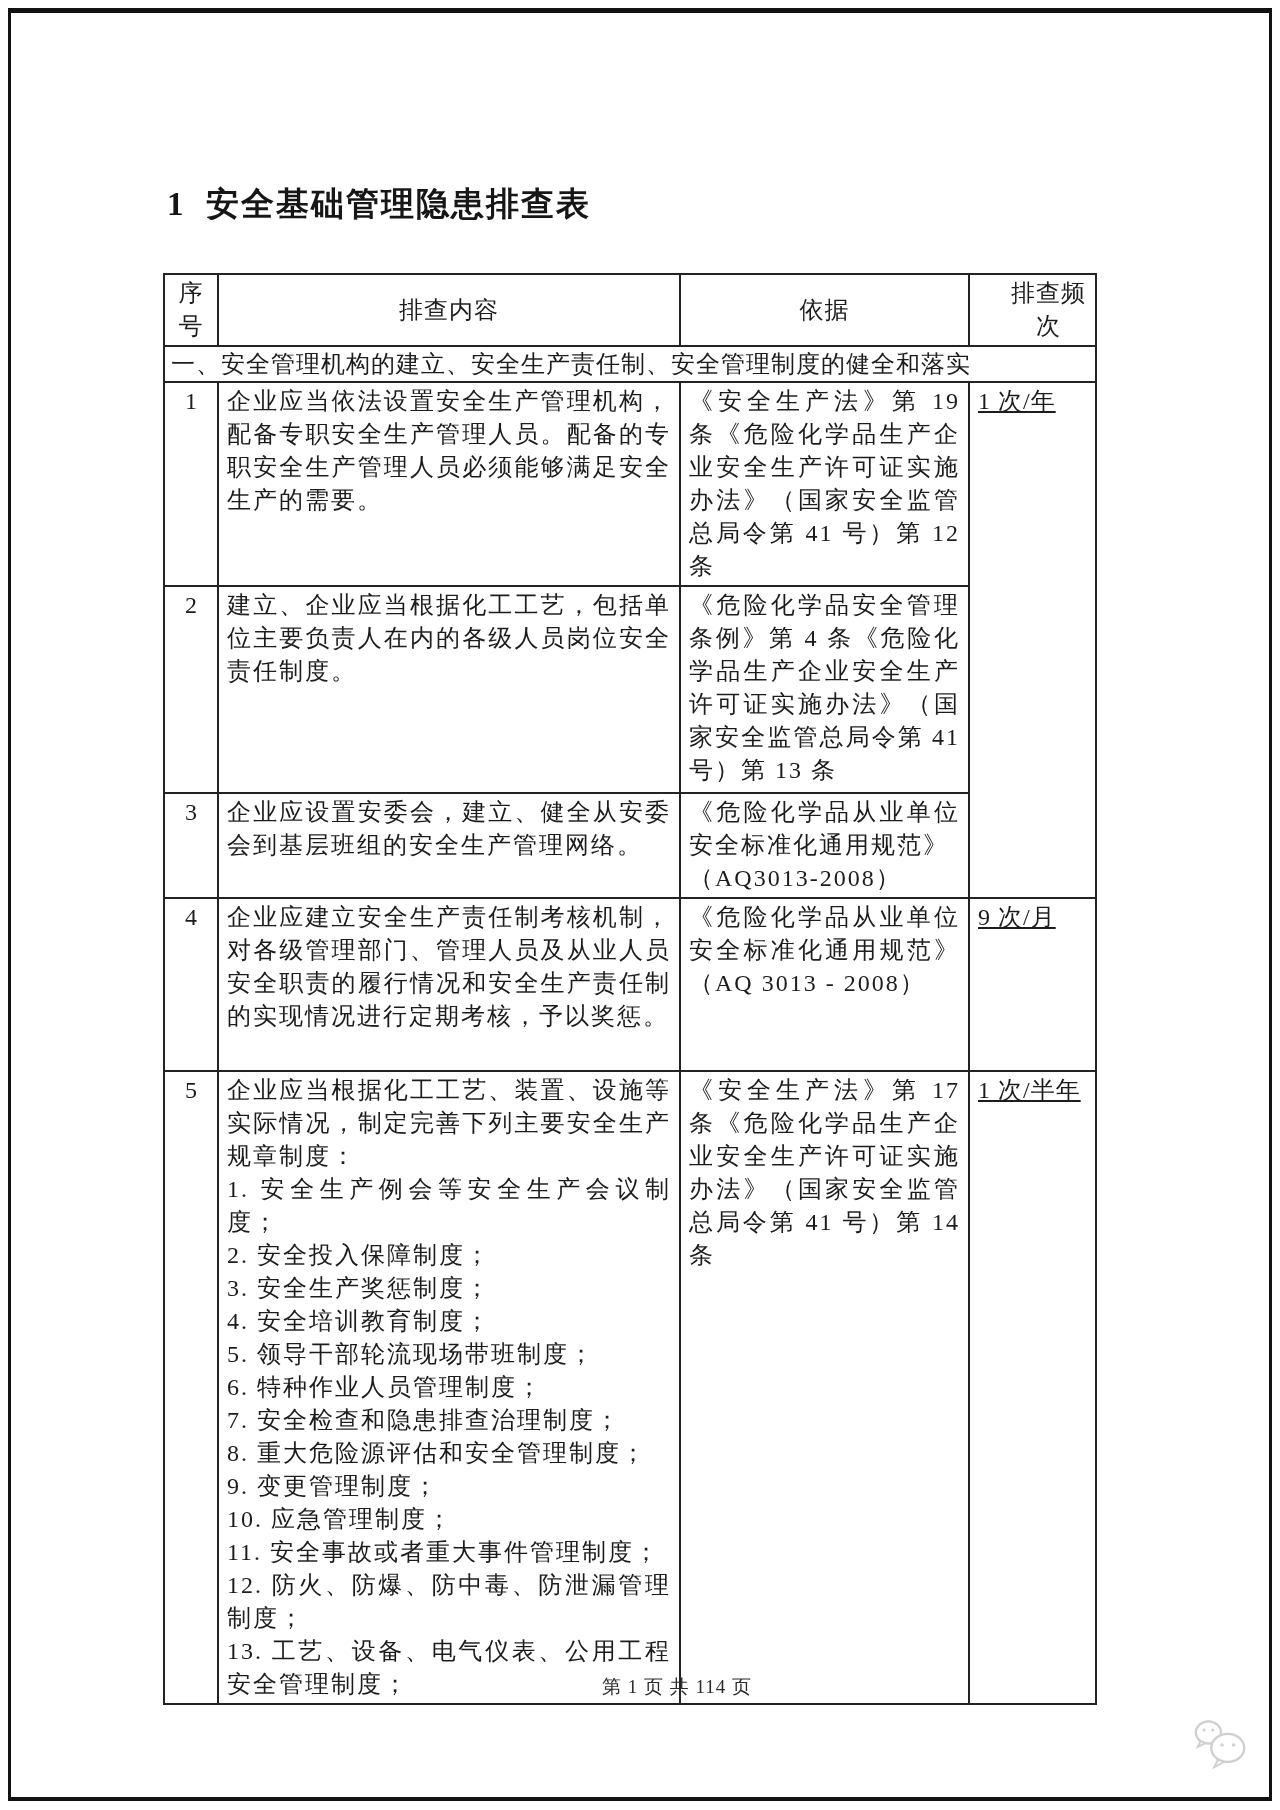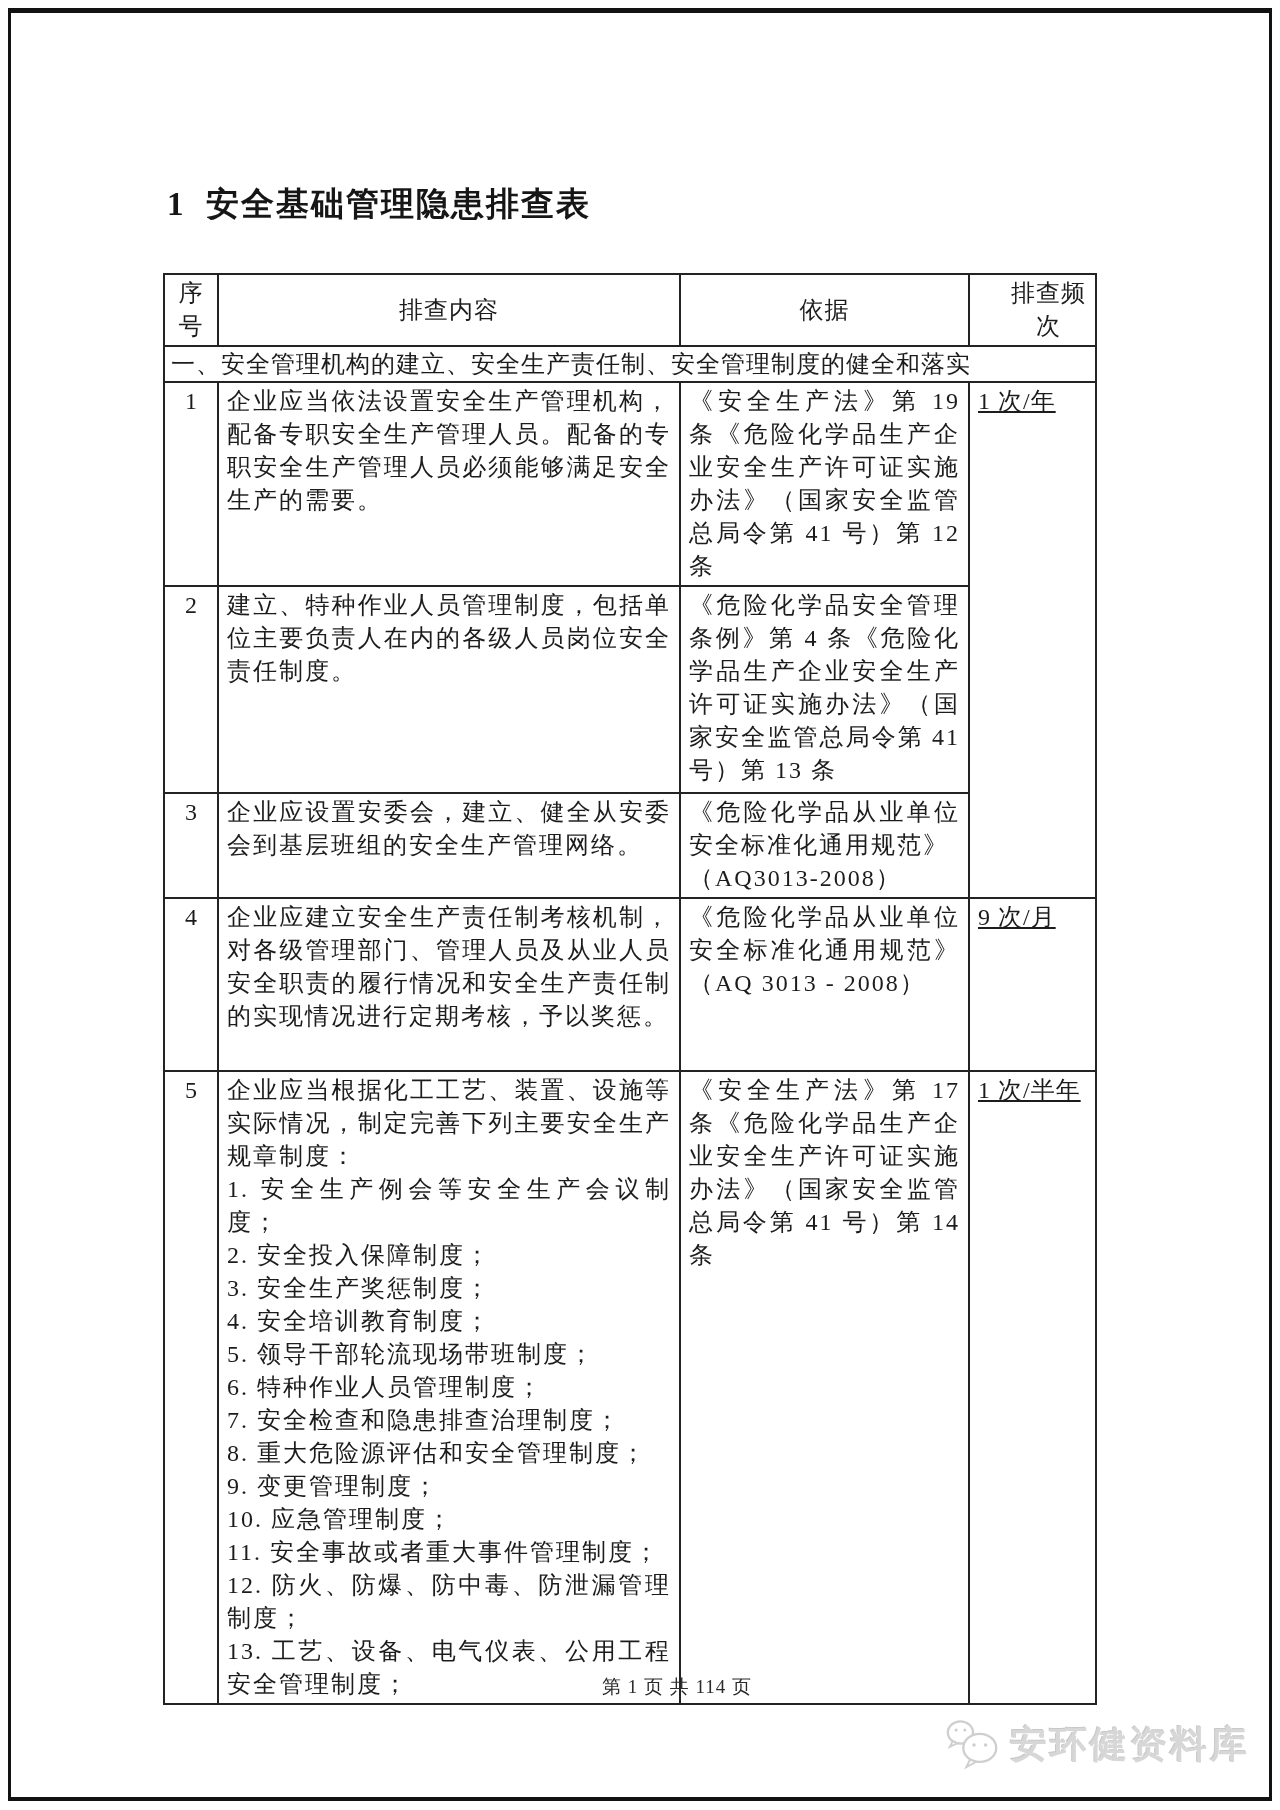--- a/index.html
+++ b/index.html
@@ -93,21 +93,21 @@
 
     <tr style="height:203px">
       <td class="col-no num-pad">1</td>
       <td class="content-cell">企业应当依法设置安全生产管理机构，配备专职安全生产管理人员。配备的专职安全生产管理人员必须能够满足安全生产的需要。</td>
       <td class="basis-cell">《安全生产法》第 19 条《危险化学品生产企业安全生产许可证实施办法》（国家安全监管总局令第 41 号）第 12 条</td>
       <td class="freq-cell" rowspan="3">1 次/年</td>
     </tr>
 
     <tr style="height:207px">
       <td class="col-no num-pad">2</td>
-      <td class="content-cell">建立、特种作业人员管理制度，包括单位主要负责人在内的各级人员岗位安全责任制度。</td>
+      <td class="content-cell">建立、企业应当根据化工工艺，包括单位主要负责人在内的各级人员岗位安全责任制度。</td>
       <td class="basis-cell">《危险化学品安全管理条例》第 4 条《危险化学品生产企业安全生产许可证实施办法》（国家安全监管总局令第 41 号）第 13 条</td>
     </tr>
 
     <tr style="height:100px">
       <td class="col-no">3</td>
       <td class="content-cell">企业应设置安委会，建立、健全从安委会到基层班组的安全生产管理网络。</td>
       <td class="basis-cell">《危险化学品从业单位安全标准化通用规范》
 （AQ3013-2008）</td>
     </tr>
 
@@ -146,14 +146,13 @@
   <svg width="58" height="58" viewBox="0 0 60 60" fill="none" xmlns="http://www.w3.org/2000/svg">
     <ellipse cx="17" cy="17" rx="13" ry="11.5" stroke="#cfcfcf" stroke-width="2.4" fill="#ffffff"></ellipse>
     <path d="M9 26 L6 32 L14 28 Z" stroke="#cfcfcf" stroke-width="2" fill="#ffffff"></path>
     <circle cx="12.5" cy="14.5" r="1.6" fill="#cfcfcf"></circle>
     <circle cx="21.5" cy="14.5" r="1.6" fill="#cfcfcf"></circle>
     <ellipse cx="37" cy="33" rx="17" ry="14.5" stroke="#cfcfcf" stroke-width="2.4" fill="#ffffff"></ellipse>
     <path d="M27 45 L23 53 L33 47.5 Z" stroke="#cfcfcf" stroke-width="2" fill="#ffffff"></path>
     <circle cx="31" cy="30" r="1.8" fill="#cfcfcf"></circle>
     <circle cx="43" cy="30" r="1.8" fill="#cfcfcf"></circle>
   </svg>
-  <span class="watermark-text">安环健资料库</span>
 </div>
 
 </body></html>

